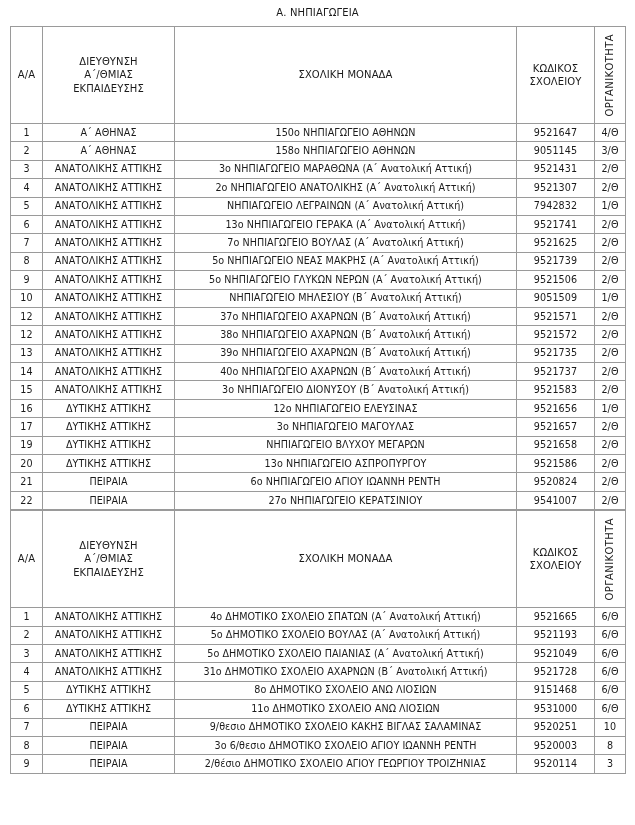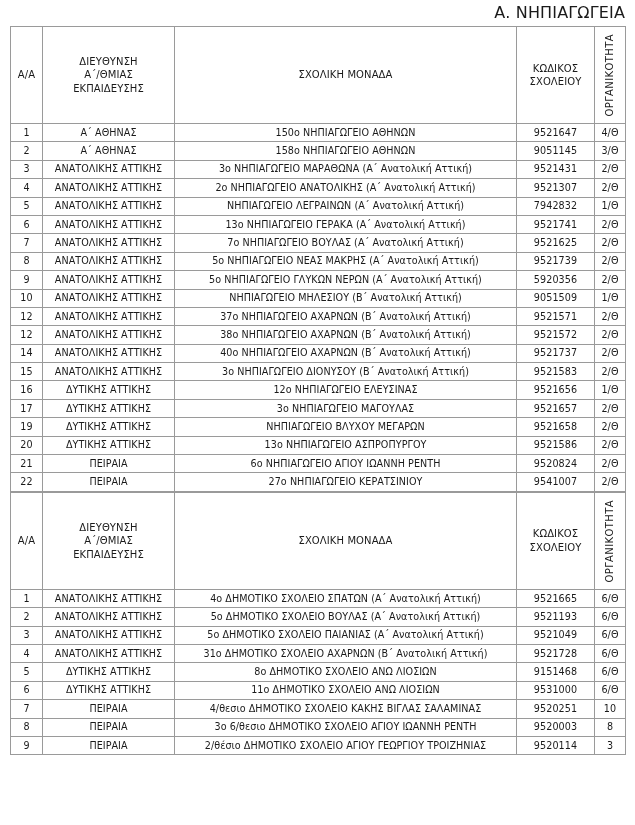--- a/index.html
+++ b/index.html
@@ -24,22 +24,22 @@
     box-sizing: border-box;
     padding: 0;
   }
 
   .section {
     width: 615px;
     margin: 0 auto;
   }
 
   .section-title {
-    text-align: right;
-    font-size: 16px;
+    text-align: center;
+    font-size: 10px;
     line-height: 14px;
     letter-spacing: 0.15px;
     color: #1a1a1a;
     padding: 0;
   }
 
   .sec-a .section-title { padding-top: 6px; padding-bottom: 6px; }
   .sec-b .section-title { padding-top: 5px; padding-bottom: 6px; }
 
   table.grid {
@@ -198,21 +198,21 @@
             <td class="cell-aa">8</td>
             <td class="cell-dir">ΑΝΑΤΟΛΙΚΗΣ ΑΤΤΙΚΗΣ</td>
             <td class="cell-unit">5ο ΝΗΠΙΑΓΩΓΕΙΟ ΝΕΑΣ ΜΑΚΡΗΣ (Α΄ Ανατολική Αττική)</td>
             <td class="cell-code">9521739</td>
             <td class="cell-org">2/Θ</td>
           </tr>
           <tr>
             <td class="cell-aa">9</td>
             <td class="cell-dir">ΑΝΑΤΟΛΙΚΗΣ ΑΤΤΙΚΗΣ</td>
             <td class="cell-unit">5ο ΝΗΠΙΑΓΩΓΕΙΟ ΓΛΥΚΩΝ ΝΕΡΩΝ (Α΄ Ανατολική Αττική)</td>
-            <td class="cell-code">5920356</td>
+            <td class="cell-code">9521506</td>
             <td class="cell-org">2/Θ</td>
           </tr>
           <tr>
             <td class="cell-aa">10</td>
             <td class="cell-dir">ΑΝΑΤΟΛΙΚΗΣ ΑΤΤΙΚΗΣ</td>
             <td class="cell-unit">ΝΗΠΙΑΓΩΓΕΙΟ ΜΗΛΕΣΙΟΥ (Β΄ Ανατολική Αττική)</td>
             <td class="cell-code">9051509</td>
             <td class="cell-org">1/Θ</td>
           </tr>
           <tr>
@@ -220,20 +220,27 @@
             <td class="cell-dir">ΑΝΑΤΟΛΙΚΗΣ ΑΤΤΙΚΗΣ</td>
             <td class="cell-unit">37ο ΝΗΠΙΑΓΩΓΕΙΟ ΑΧΑΡΝΩΝ (Β΄ Ανατολική Αττική)</td>
             <td class="cell-code">9521571</td>
             <td class="cell-org">2/Θ</td>
           </tr>
           <tr>
             <td class="cell-aa">12</td>
             <td class="cell-dir">ΑΝΑΤΟΛΙΚΗΣ ΑΤΤΙΚΗΣ</td>
             <td class="cell-unit">38ο ΝΗΠΙΑΓΩΓΕΙΟ ΑΧΑΡΝΩΝ (Β΄ Ανατολική Αττική)</td>
             <td class="cell-code">9521572</td>
+            <td class="cell-org">2/Θ</td>
+          </tr>
+          <tr>
+            <td class="cell-aa">13</td>
+            <td class="cell-dir">ΑΝΑΤΟΛΙΚΗΣ ΑΤΤΙΚΗΣ</td>
+            <td class="cell-unit">39ο ΝΗΠΙΑΓΩΓΕΙΟ ΑΧΑΡΝΩΝ (Β΄ Ανατολική Αττική)</td>
+            <td class="cell-code">9521735</td>
             <td class="cell-org">2/Θ</td>
           </tr>
           <tr>
             <td class="cell-aa">14</td>
             <td class="cell-dir">ΑΝΑΤΟΛΙΚΗΣ ΑΤΤΙΚΗΣ</td>
             <td class="cell-unit">40ο ΝΗΠΙΑΓΩΓΕΙΟ ΑΧΑΡΝΩΝ (Β΄ Ανατολική Αττική)</td>
             <td class="cell-code">9521737</td>
             <td class="cell-org">2/Θ</td>
           </tr>
           <tr>
@@ -356,21 +363,21 @@
           <tr>
             <td class="cell-aa">6</td>
             <td class="cell-dir">ΔΥΤΙΚΗΣ ΑΤΤΙΚΗΣ</td>
             <td class="cell-unit">11ο ΔΗΜΟΤΙΚΟ ΣΧΟΛΕΙΟ ΑΝΩ ΛΙΟΣΙΩΝ</td>
             <td class="cell-code">9531000</td>
             <td class="cell-org">6/Θ</td>
           </tr>
           <tr>
             <td class="cell-aa">7</td>
             <td class="cell-dir">ΠΕΙΡΑΙΑ</td>
-            <td class="cell-unit">4/θεσιο ΔΗΜΟΤΙΚΟ ΣΧΟΛΕΙΟ ΚΑΚΗΣ ΒΙΓΛΑΣ ΣΑΛΑΜΙΝΑΣ</td>
+            <td class="cell-unit">9/θεσιο ΔΗΜΟΤΙΚΟ ΣΧΟΛΕΙΟ ΚΑΚΗΣ ΒΙΓΛΑΣ ΣΑΛΑΜΙΝΑΣ</td>
             <td class="cell-code">9520251</td>
             <td class="cell-org">10</td>
           </tr>
           <tr>
             <td class="cell-aa">8</td>
             <td class="cell-dir">ΠΕΙΡΑΙΑ</td>
             <td class="cell-unit">3ο 6/θεσιο ΔΗΜΟΤΙΚΟ ΣΧΟΛΕΙΟ ΑΓΙΟΥ ΙΩΑΝΝΗ ΡΕΝΤΗ</td>
             <td class="cell-code">9520003</td>
             <td class="cell-org">8</td>
           </tr>

